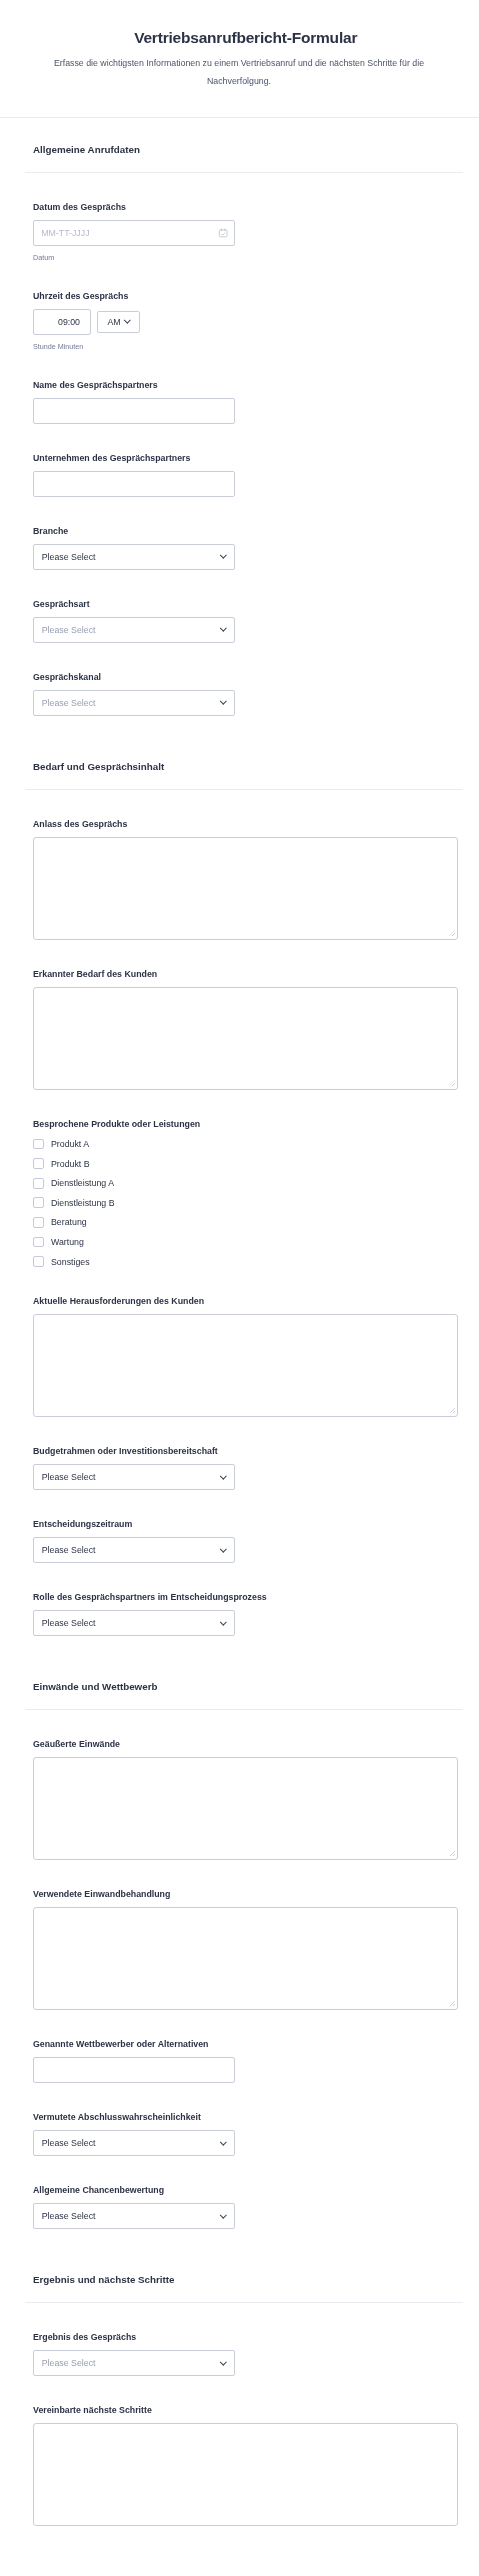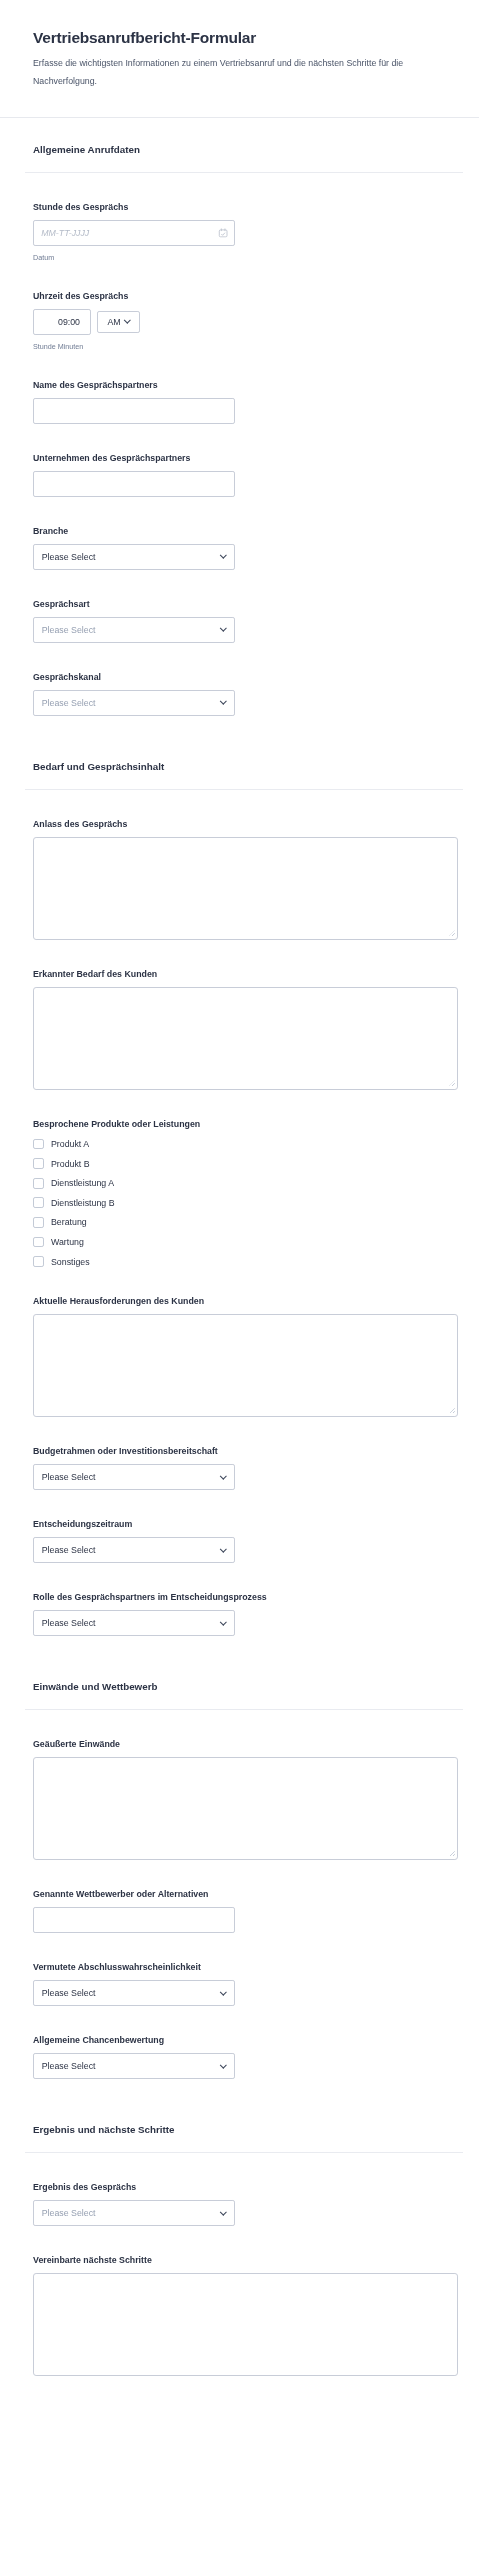--- a/index.html
+++ b/index.html
@@ -5,21 +5,21 @@
   * { box-sizing: border-box; }
   html, body { margin: 0; padding: 0; background: #ffffff; }
   body {
     width: 479px;
     font-family: "Liberation Sans", sans-serif;
     color: #2c3345;
   }
   .page { width: 479px; background: #fff; }
 
   
-  .form-header { padding: 29px 20.6px 27px 33px; }
+  .form-header { padding: 29px 20.6px 27px 33px; text-align: center; }
   .form-title {
     font-size: 15.5px;
     font-weight: 700;
     letter-spacing: -0.2px;
     color: #2c3345;
     margin: 0;
   }
   .form-subtitle {
     margin-top: 8.2px;
     font-size: 8.8px;
@@ -64,21 +64,21 @@
     padding: 0 7.2px;
     font-size: 8.8px;
     color: #2c3345;
     font-family: "Liberation Sans", sans-serif;
     outline: none;
     background: #fff;
   }
   .text-input::placeholder { color: #b4bbc8; }
 
   .date-wrap { position: relative; width: 202px; }
-  .date-wrap .text-input { width: 100%; padding-right: 24px; font-style: italic; }
+  .date-wrap .text-input { width: 100%; padding-right: 24px; }
   .calendar-icon {
     position: absolute;
     right: 7.2px;
     top: 50%;
     transform: translateY(-50%);
     width: 10.3px;
     height: 10.3px;
     pointer-events: none;
   }
 
@@ -183,21 +183,21 @@
     <div class="form-subtitle">Erfasse die wichtigsten Informationen zu einem Vertriebsanruf und die nächsten Schritte für die Nachverfolgung.</div>
   </div>
   <div class="page-divider"></div>
 
   <div class="content">
 
     <h2 class="section-heading first">Allgemeine Anrufdaten</h2>
     <hr class="section-rule">
 
     <div class="field">
-      <div class="field-label">Stunde des Gesprächs</div>
+      <div class="field-label">Datum des Gesprächs</div>
       <div class="control-row">
         <div class="date-wrap">
           <input class="text-input" type="text" placeholder="MM-TT-JJJJ" style="">
           <svg class="calendar-icon" viewBox="0 0 20 20" fill="none">
             <rect x="2.5" y="4" width="15" height="13.5" rx="2.5" stroke="#b9c0cc" stroke-width="1.6"></rect>
             <line x1="6.5" y1="2" x2="6.5" y2="5.5" stroke="#b9c0cc" stroke-width="1.6" stroke-linecap="round"></line>
             <line x1="13.5" y1="2" x2="13.5" y2="5.5" stroke="#b9c0cc" stroke-width="1.6" stroke-linecap="round"></line>
             <path d="M7 12.5l2 2 4-4.5" stroke="#b9c0cc" stroke-width="1.6" stroke-linecap="round" stroke-linejoin="round" fill="none"></path>
           </svg>
         </div>
@@ -357,20 +357,27 @@
     <hr class="section-rule">
 
     <div class="field">
       <div class="field-label">Geäußerte Einwände</div>
       <div class="textarea-wrap">
         <textarea class="textarea" style=""></textarea>
         <div class="resize-grip"></div>
       </div>
     </div>
 
+    <div class="field">
+      <div class="field-label">Verwendete Einwandbehandlung</div>
+      <div class="textarea-wrap">
+        <textarea class="textarea" style=""></textarea>
+        <div class="resize-grip"></div>
+      </div>
+    </div>
 
     <div class="field">
       <div class="field-label">Genannte Wettbewerber oder Alternativen</div>
       <div class="control-row">
         <input class="text-input" type="text" value="" style="">
       </div>
     </div>
 
     <div class="field">
       <div class="field-label">Vermutete Abschlusswahrscheinlichkeit</div>

